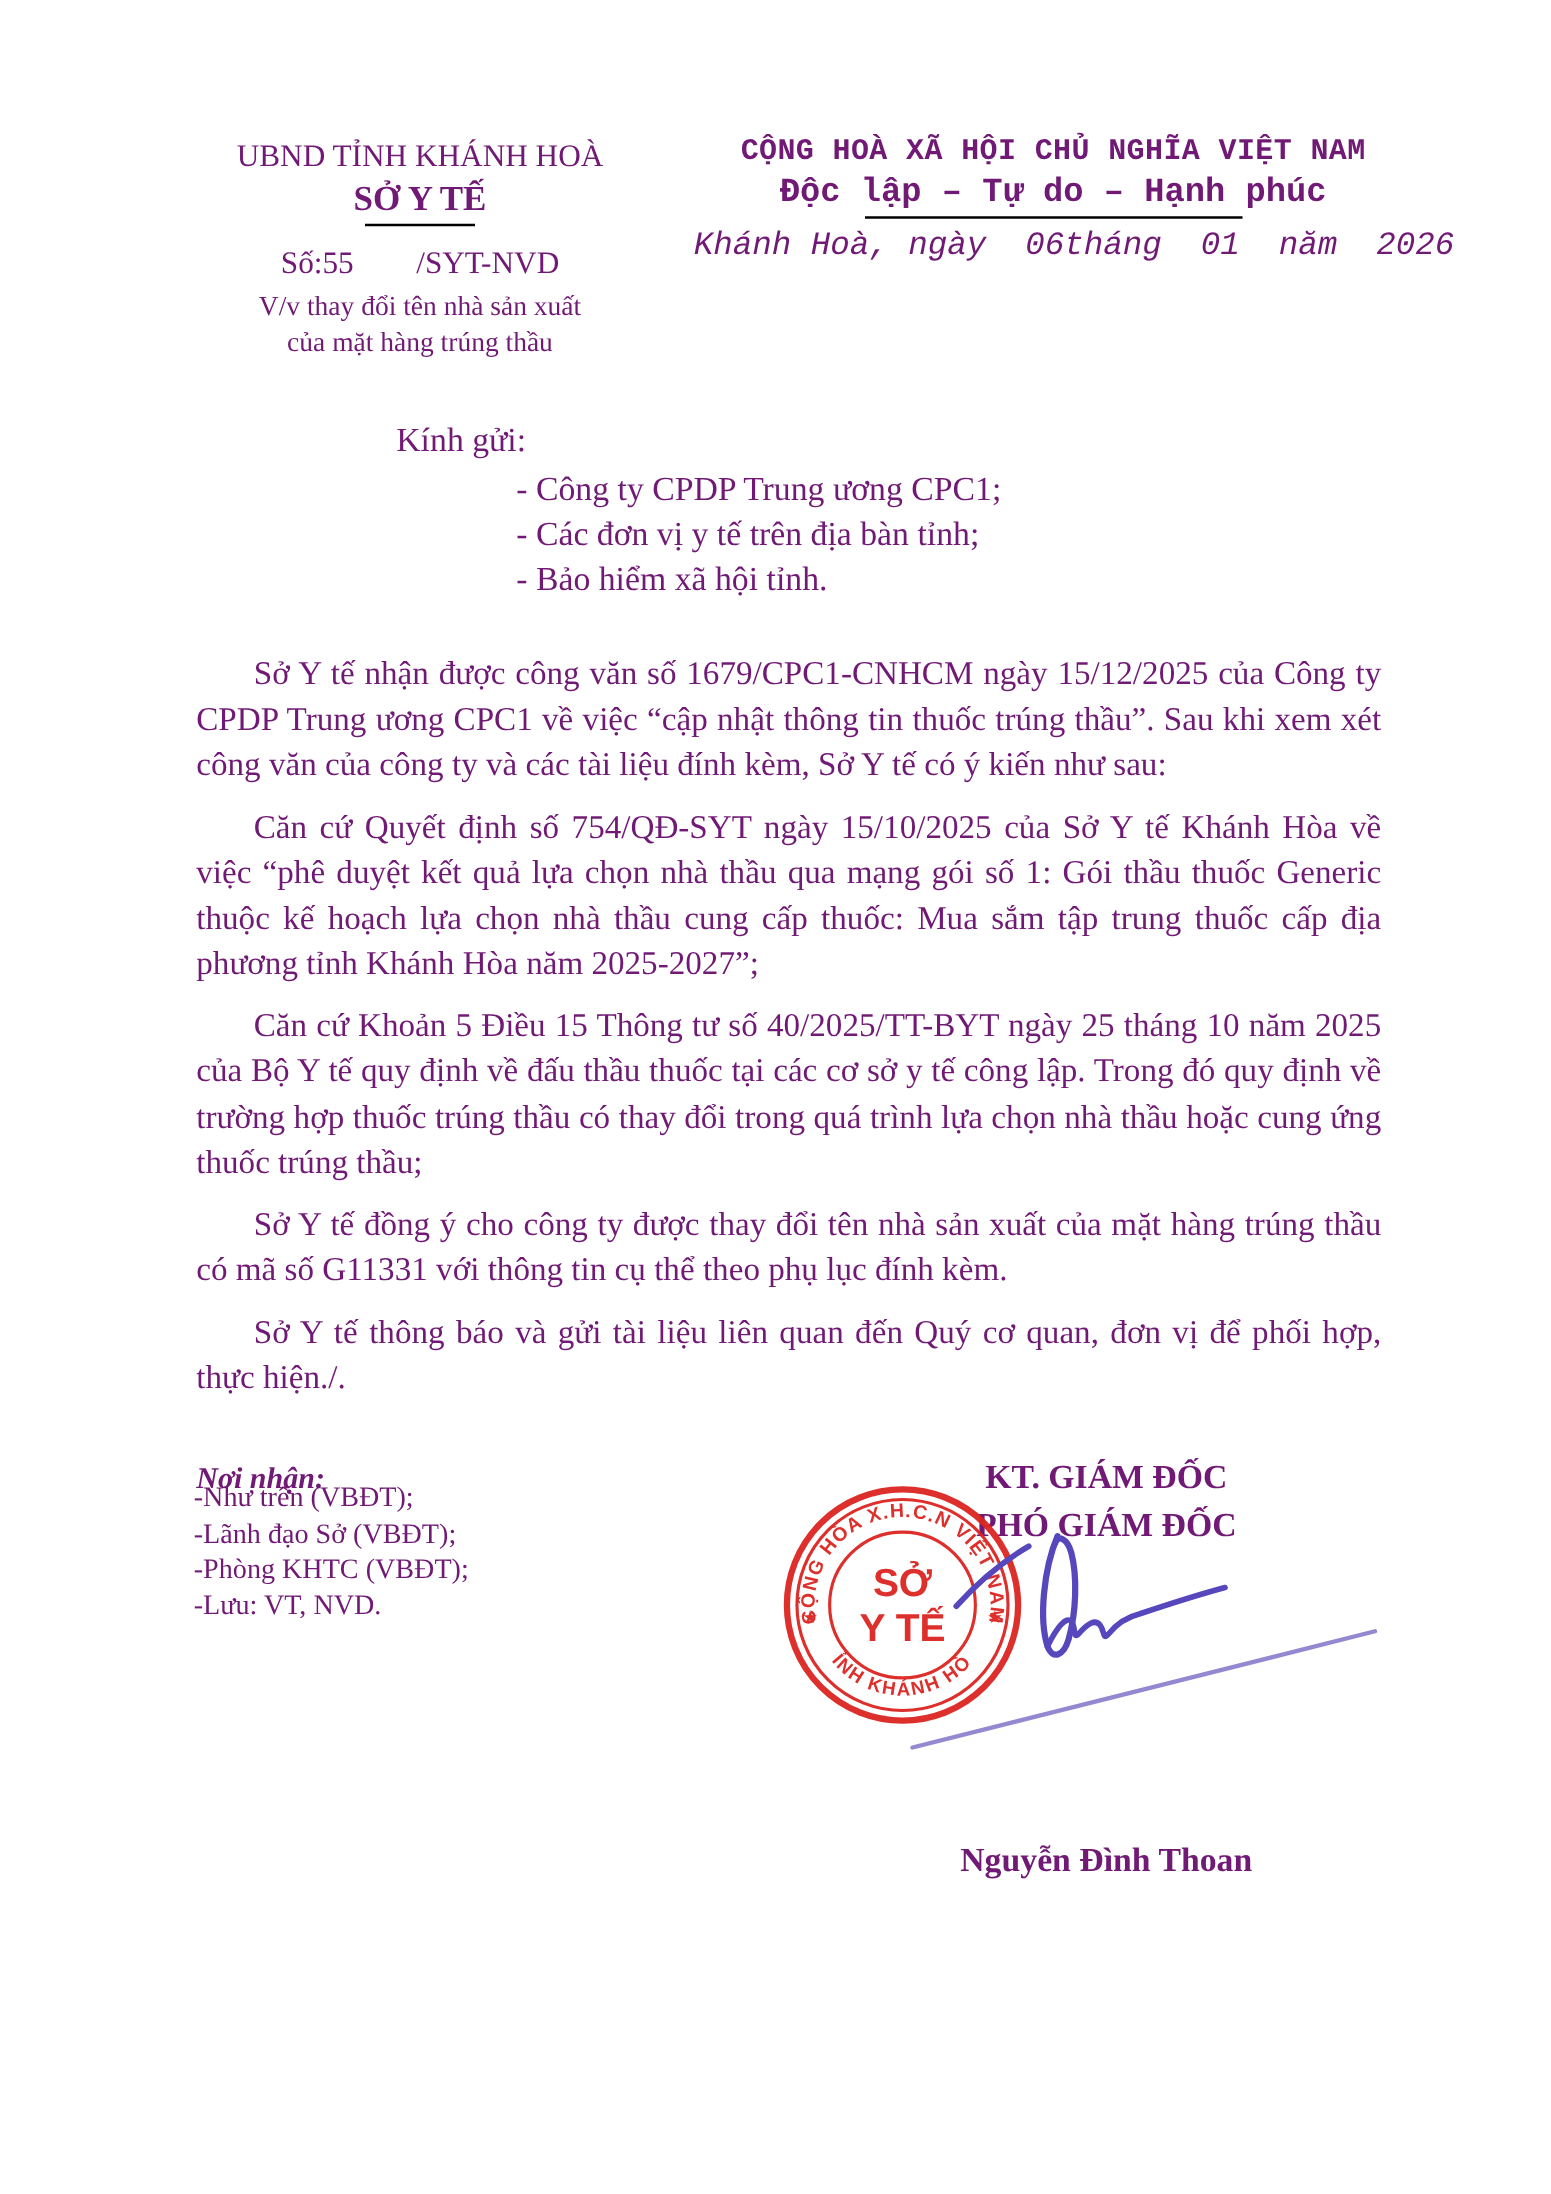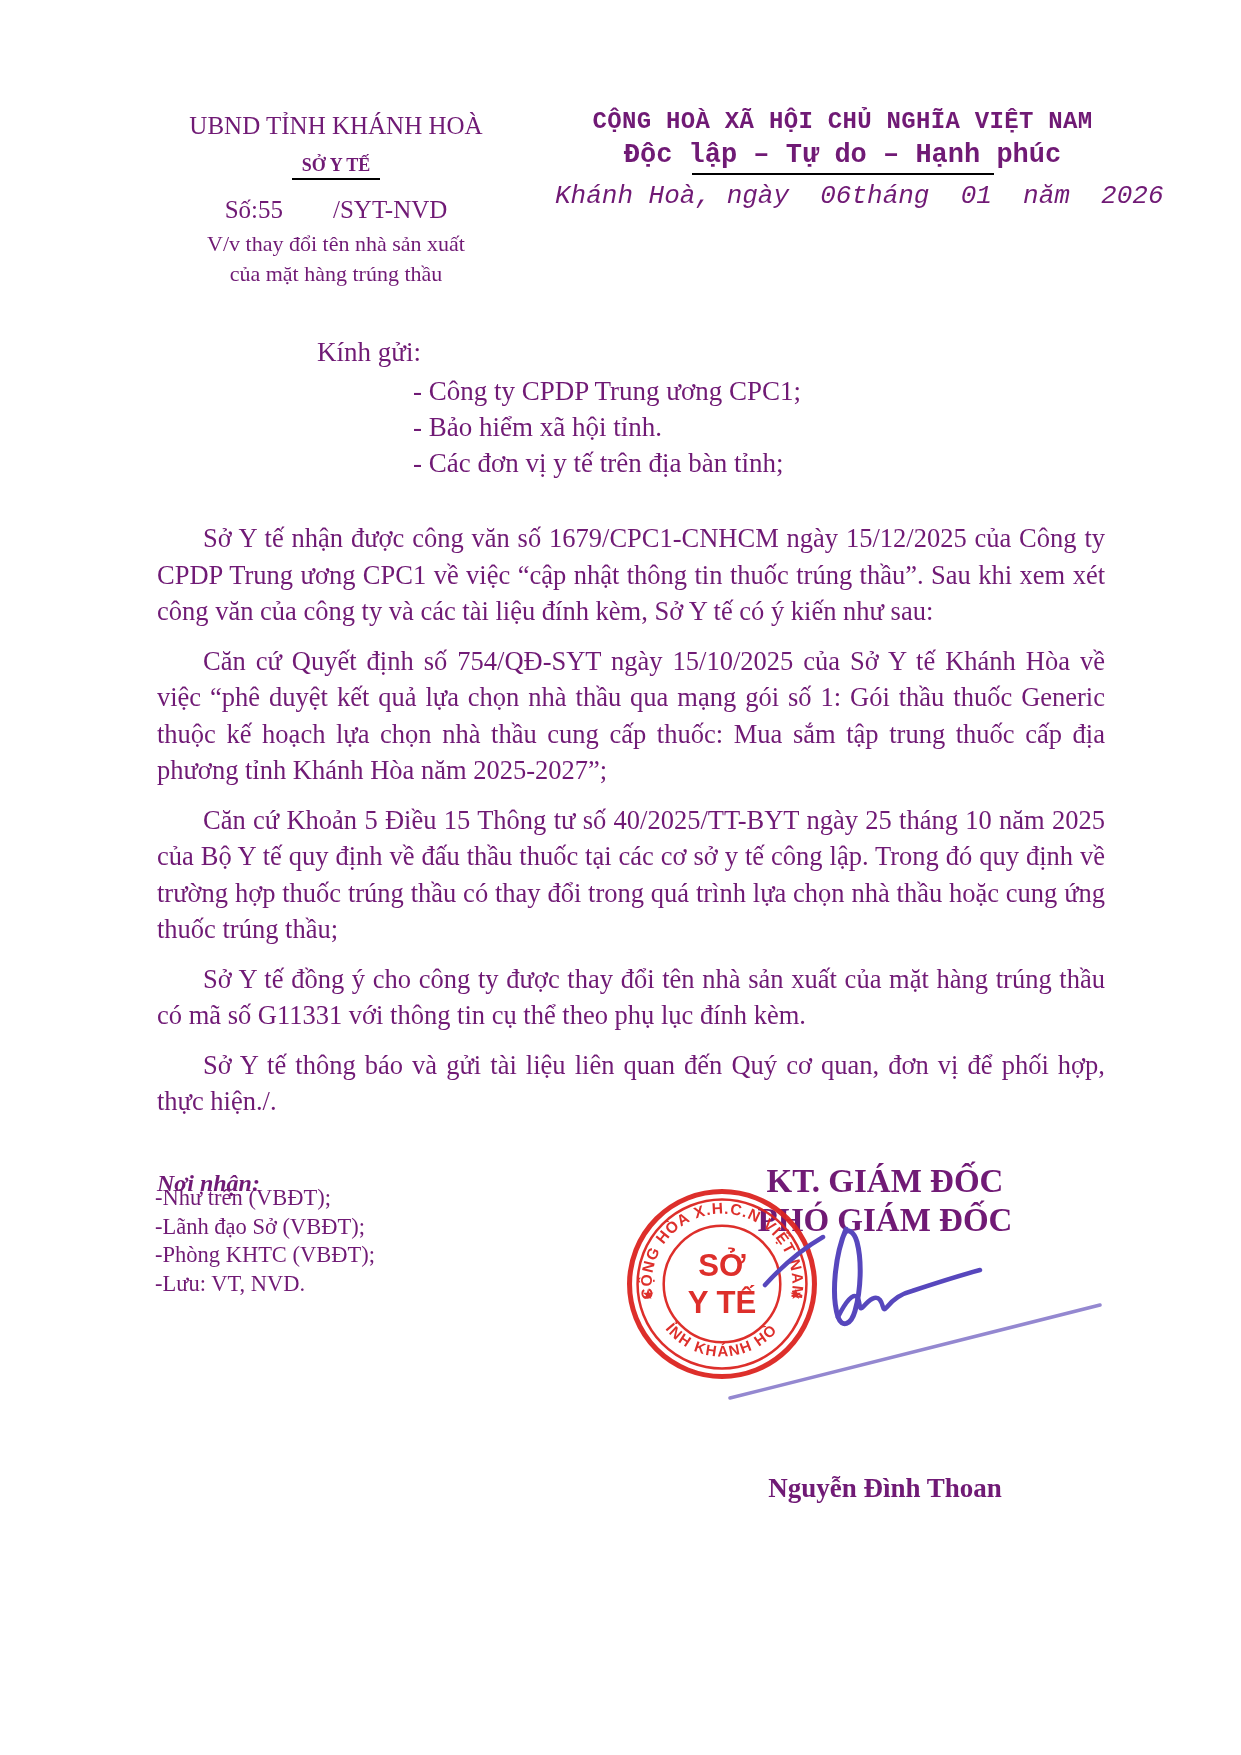--- a/index.html
+++ b/index.html
@@ -11,21 +11,21 @@
     font-family:"Liberation Serif", serif;
     color:#701a75;
     overflow:hidden;
   }
   
   .hdr-left{
     position:absolute;left:118px;top:112px;width:436px;
     text-align:center;line-height:1.15;
   }
   .hdr-left .org-parent{font-size:25px;}
-  .hdr-left .org{font-size:18px;font-weight:bold;margin-top:14px;font-family:Liberation Serif, serif;}
+  .hdr-left .org{font-size:28px;font-weight:bold;margin-top:3px;font-family:Liberation Serif, serif;}
   .hdr-left .org-rule{width:88px;height:0;border-bottom:2px solid #000;margin:3px auto 6px auto;}
   .hdr-left .doc-number{font-size:25px;white-space:pre;margin-top:16px;}
   .hdr-left .subject{font-size:22px;line-height:1.35;margin-top:4px;}
   .hdr-right{
     position:absolute;left:555px;top:108px;width:575px;
     text-align:center;line-height:1.2;font-family:Liberation Mono, monospace;
   }
   .hdr-right .motto1{font-size:24px;font-weight:bold;letter-spacing:.3px;}
   .hdr-right .motto2{font-size:27px;font-weight:bold;margin-top:2px;}
   .hdr-right .motto-rule{width:302px;height:0;border-bottom:2px solid #000;margin:2px auto 6px auto;}
@@ -37,21 +37,21 @@
   .body-text{
     position:absolute;left:157px;top:520px;width:948px;
     font-size:26.5px;line-height:36.5px;
     text-align:justify;
   }
   .body-text p{margin:0 0 13px 0;text-indent:46px;}
   
   .noi-nhan-label{position:absolute;left:157px;top:1170px;font-size:24px;font-weight:bold;font-style:italic;}
   .noi-nhan-items{position:absolute;left:155px;top:1184px;font-size:22.5px;line-height:28.5px;}
   .sig-titles{position:absolute;left:650px;top:1162px;width:470px;text-align:center;
-    font-size:33px;font-weight:bold;line-height:39px;}
+    font-size:27px;font-weight:bold;line-height:39px;}
   .signer-name{position:absolute;left:650px;top:1473px;width:470px;text-align:center;
     font-size:27px;font-weight:bold;}
   .seal{position:absolute;left:624px;top:1186px;width:196px;height:196px;opacity:.95;}
   .signature-ink{position:absolute;left:690px;top:1213px;width:430px;height:200px;}
 </style>
 </head>
 <body>
 
 <div class="page">
 
@@ -69,22 +69,22 @@
   <div class="hdr-right">
     <div class="motto1">CỘNG HOÀ XÃ HỘI CHỦ NGHĨA VIỆT NAM</div>
     <div class="motto2">Độc lập – Tự do – Hạnh phúc</div>
     <div class="motto-rule"></div>
     <div class="dateline">Khánh Hoà, ngày  06tháng  01  năm  2026</div>
   </div>
 
   <div class="kinh-gui">Kính gửi:</div>
   <div class="kinh-gui-items">
     <div>- Công ty CPDP Trung ương CPC1;</div>
+    <div>- Các đơn vị y tế trên địa bàn tỉnh;</div>
     <div>- Bảo hiểm xã hội tỉnh.</div>
-    <div>- Các đơn vị y tế trên địa bàn tỉnh;</div>
   </div>
 
   <div class="body-text">
     <p>Sở Y tế nhận được công văn số 1679/CPC1-CNHCM ngày 15/12/2025 của Công ty CPDP Trung ương CPC1 về việc “cập nhật thông tin thuốc trúng thầu”. Sau khi xem xét công văn của công ty và các tài liệu đính kèm, Sở Y tế có ý kiến như sau:</p>
     <p>Căn cứ Quyết định số 754/QĐ-SYT ngày 15/10/2025 của Sở Y tế Khánh Hòa về việc “phê duyệt kết quả lựa chọn nhà thầu qua mạng gói số 1: Gói thầu thuốc Generic thuộc kế hoạch lựa chọn nhà thầu cung cấp thuốc: Mua sắm tập trung thuốc cấp địa phương tỉnh Khánh Hòa năm 2025-2027”;</p>
     <p>Căn cứ Khoản 5 Điều 15 Thông tư số 40/2025/TT-BYT ngày 25 tháng 10 năm 2025 của Bộ Y tế quy định về đấu thầu thuốc tại các cơ sở y tế công lập. Trong đó quy định về trường hợp thuốc trúng thầu có thay đổi trong quá trình lựa chọn nhà thầu hoặc cung ứng thuốc trúng thầu;</p>
     <p>Sở Y tế đồng ý cho công ty được thay đổi tên nhà sản xuất của mặt hàng trúng thầu có mã số G11331 với thông tin cụ thể theo phụ lục đính kèm.</p>
     <p>Sở Y tế thông báo và gửi tài liệu liên quan đến Quý cơ quan, đơn vị để phối hợp, thực hiện./.</p>
   </div>
 

